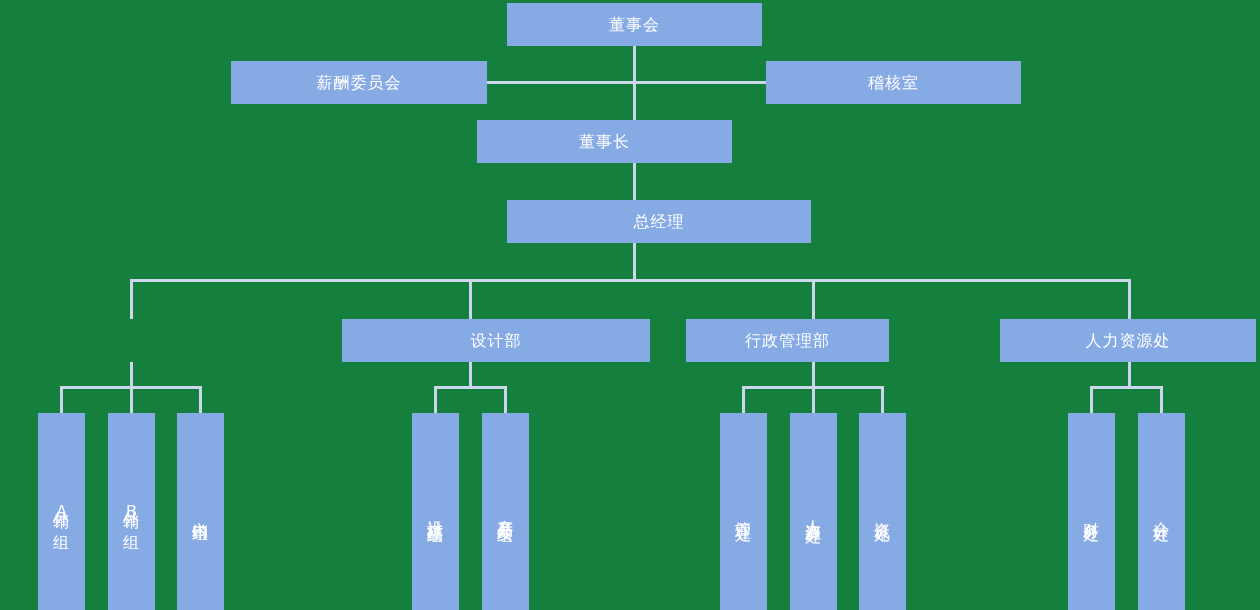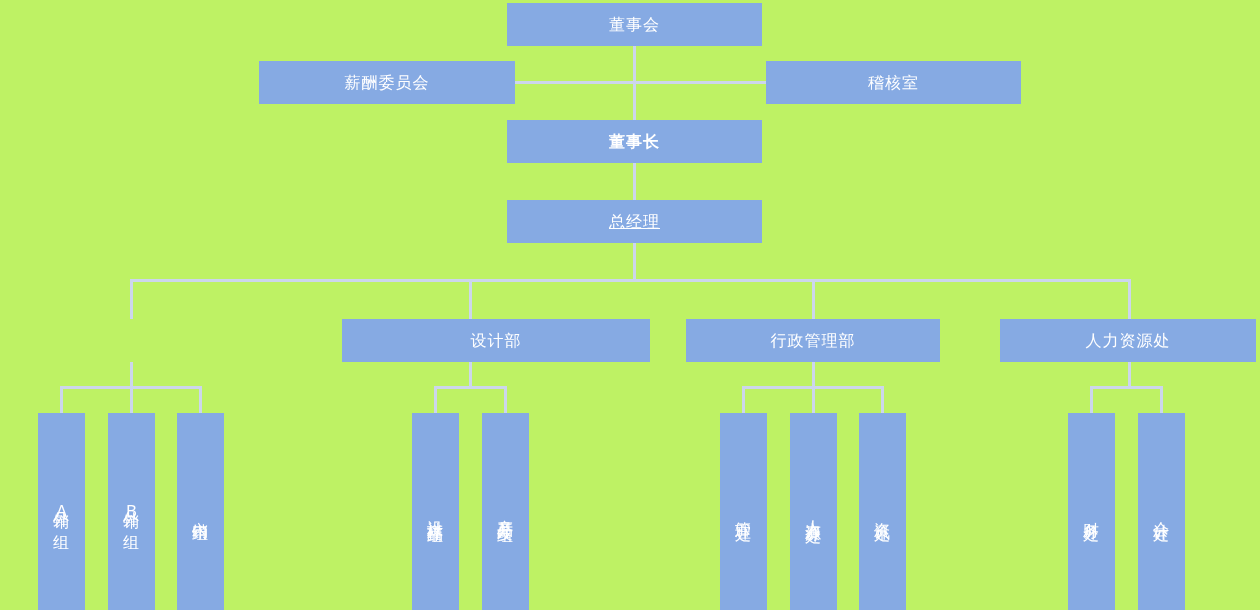--- a/index.html
+++ b/index.html
@@ -8,21 +8,21 @@
     padding: 0;
     background: #ffffff;
   }
   body {
     font-family: "Liberation Sans", "DejaVu Sans", sans-serif;
   }
   #chart-canvas {
     position: relative;
     width: 1260px;
     height: 610px;
-    background: #bef264;
+    background: #15803d;
     overflow: hidden;
   }
   
   .conn {
     position: absolute;
     background: #ccd6ec;
   }
   .conn-v { width: 3px; }
   .conn-h { height: 3px; }
 
@@ -97,39 +97,39 @@
 
   <div class="conn conn-v" style="left:1128px; top:362px; height:27px;"></div>
   <div class="conn conn-h" style="left:1090px; top:386px; width:73px;"></div>
   <div class="conn conn-v" style="left:1090px; top:386px; height:27px;"></div>
   <div class="conn conn-v" style="left:1160px; top:386px; height:27px;"></div>
 
   <div class="node node-h" style="left:507px; top:3px; width:255px; height:43px;">
     <span>董事会</span>
   </div>
 
-  <div class="node node-h" style="left:231px; top:61px; width:256px; height:43px;margin-left:28px;">
+  <div class="node node-h" style="left:231px; top:61px; width:256px; height:43px;">
     <span>薪酬委员会</span>
   </div>
   <div class="node node-h" style="left:766px; top:61px; width:255px; height:43px;">
     <span>稽核室</span>
   </div>
 
-  <div class="node node-h" style="left:507px; top:120px; width:255px; height:43px;font-weight:bold;">
+  <div class="node node-h" style="left:477px; top:120px; width:255px; height:43px;">
     <span>董事长</span>
   </div>
 
-  <div class="node node-h" style="left:507px; top:200px; width:255px; height:43px;text-decoration:underline;">
+  <div class="node node-h" style="left:507px; top:200px; width:304px; height:43px;">
     <span>总经理</span>
   </div>
 
   <div class="node node-h" style="left:342px; top:319px; width:308px; height:43px;">
     <span>设计部</span>
   </div>
-  <div class="node node-h" style="left:686px; top:319px; width:254px; height:43px;align-items:center;">
+  <div class="node node-h" style="left:686px; top:319px; width:203px; height:43px;align-items:center;">
     <span>行政管理部</span>
   </div>
   <div class="node node-h" style="left:1000px; top:319px; width:256px; height:43px;">
     <span>人力资源处</span>
   </div>
 
   <div class="node node-v" style="left:38px; top:413px; width:47px; height:197px;">
     <span class="vtext">外销A组</span>
   </div>
   <div class="node node-v" style="left:108px; top:413px; width:47px; height:197px;">

